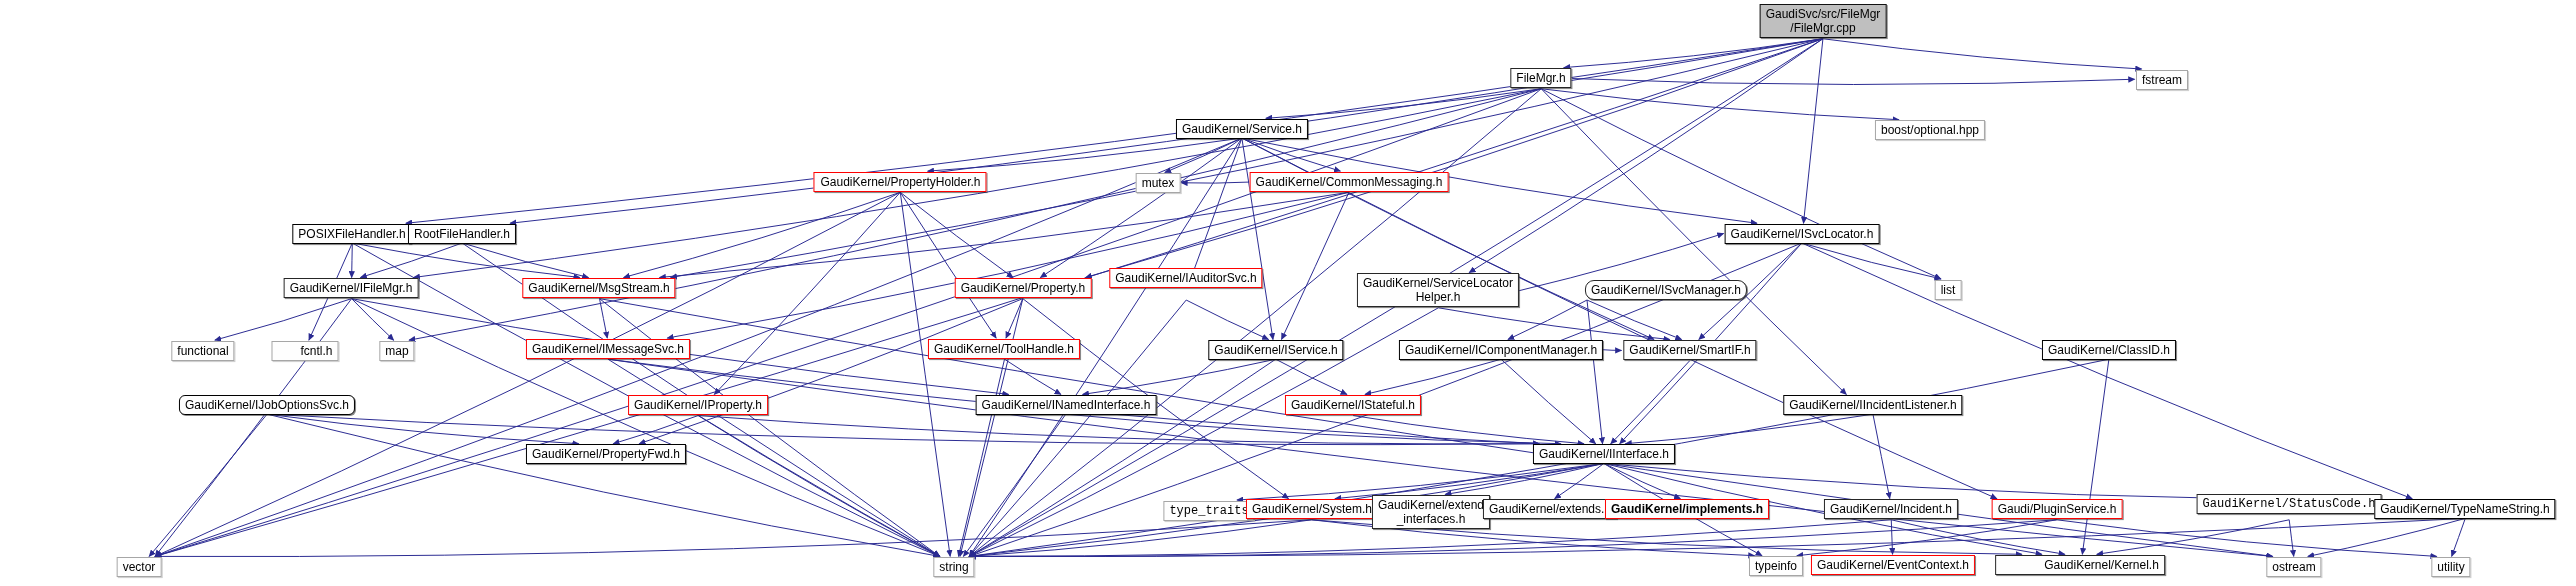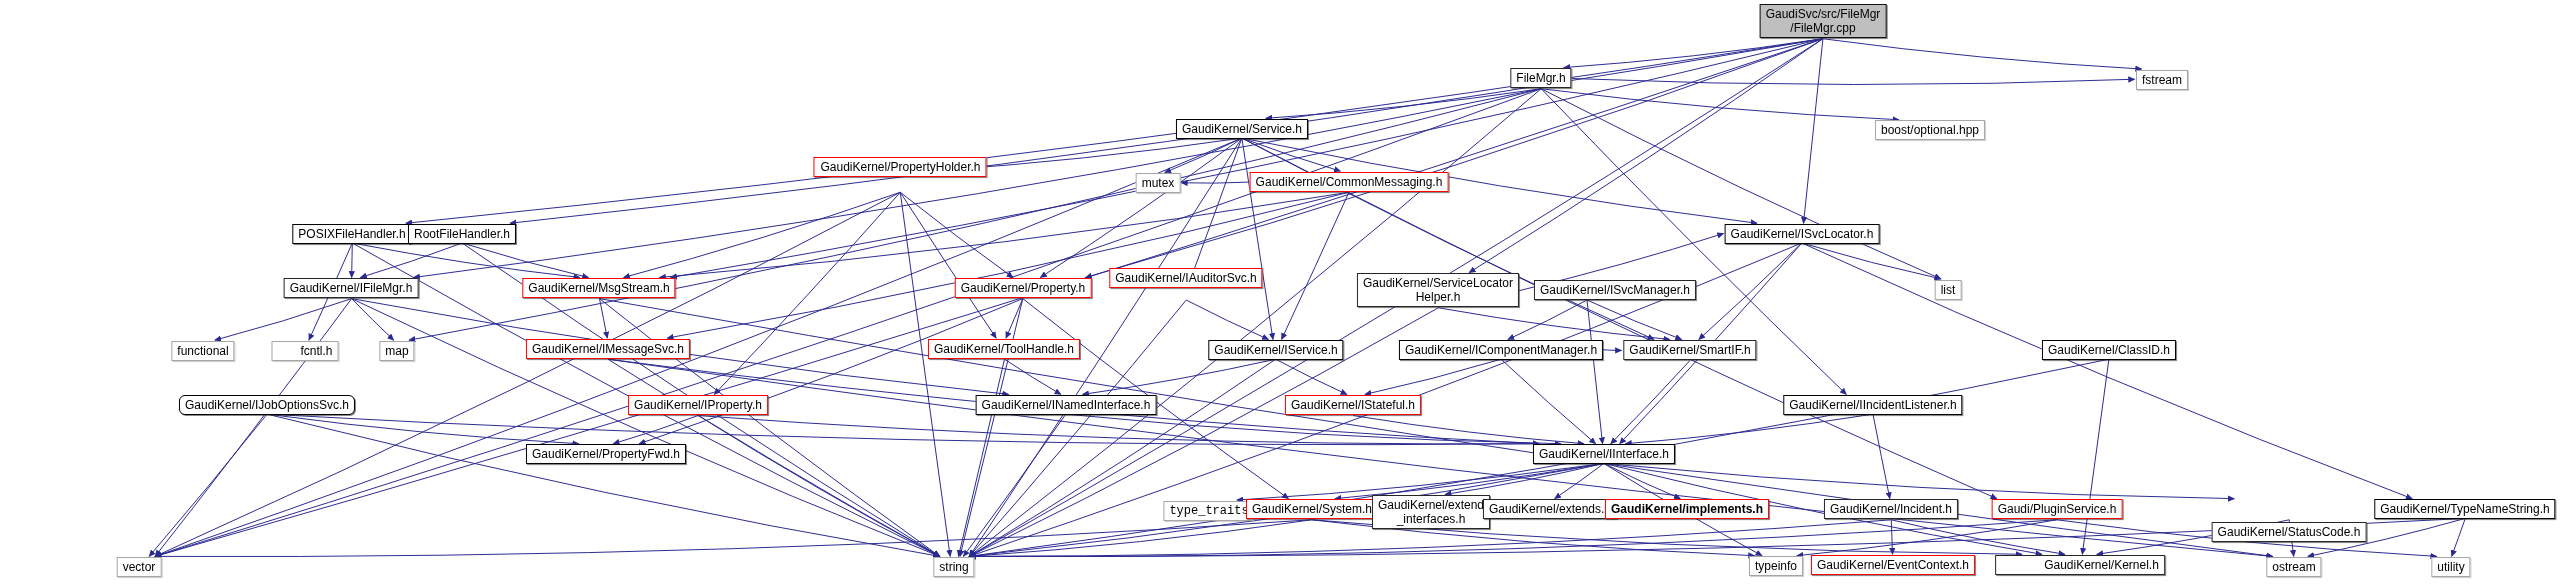--- a/index.html
+++ b/index.html
@@ -168,33 +168,33 @@
       <path d="M3500,736 Q3388.2200000000003,767.4712 3276.44,790" fill="none" stroke="#2a2a91" stroke-width="1.4" marker-end="url(#arrow)"></path>
       <path d="M3500,736 Q3490.34,763.3864 3480.68,790" fill="none" stroke="#2a2a91" stroke-width="1.4" marker-end="url(#arrow)"></path>
     </svg>
 
 <div class="node root" style="left: 1823px; top: 4.2px;">GaudiSvc/src/FileMgr
 /FileMgr.cpp</div>
     <div class="node bold" style="left: 1541px; top: 68px;">FileMgr.h</div>
     <div class="node grey" style="left: 2162px; top: 70px;">fstream</div>
     <div class="node" style="left: 1242px; top: 119px;">GaudiKernel/Service.h</div>
     <div class="node grey" style="left: 1930px; top: 120px;">boost/optional.hpp</div>
-    <div class="node red" style="left: 900px; top: 157px; padding-left: 6px;">GaudiKernel/PropertyHolder.h</div>
+    <div class="node red" style="left: 900px; top: 172px; padding-left: 6px;">GaudiKernel/PropertyHolder.h</div>
     <div class="node grey" style="left: 1158px; top: 173px;">mutex</div>
     <div class="node red" style="left: 1349px; top: 172px;">GaudiKernel/CommonMessaging.h</div>
     <div class="node" style="left: 352px; top: 224px;">POSIXFileHandler.h</div>
     <div class="node" style="left: 462px; top: 224px;">RootFileHandler.h</div>
     <div class="node" style="left: 1802px; top: 224px;">GaudiKernel/ISvcLocator.h</div>
     <div class="node bold" style="left: 351px; top: 278px;">GaudiKernel/IFileMgr.h</div>
     <div class="node red" style="left: 599px; top: 278px;">GaudiKernel/MsgStream.h</div>
     <div class="node red" style="left: 1023px; top: 278px;">GaudiKernel/Property.h</div>
     <div class="node red" style="left: 1186px; top: 268px; text-align: right;">GaudiKernel/IAuditorSvc.h</div>
     <div class="node bold" style="left: 1438px; top: 273px;">GaudiKernel/ServiceLocator
 Helper.h</div>
-    <div class="node bold" style="left: 1615px; top: 280px;">GaudiKernel/ISvcManager.h</div>
+    <div class="node bold" style="left: 1666px; top: 280px; border-radius: 9px;">GaudiKernel/ISvcManager.h</div>
     <div class="node grey" style="left: 1948px; top: 280px;">list</div>
     <div class="node grey" style="left: 203px; top: 341px;">functional</div>
     <div class="node grey" style="left: 305px; top: 341px; padding-left: 28px;">fcntl.h</div>
     <div class="node grey" style="left: 397px; top: 341px;">map</div>
     <div class="node red" style="left: 608px; top: 339px;">GaudiKernel/IMessageSvc.h</div>
     <div class="node red" style="left: 1004px; top: 339px;">GaudiKernel/ToolHandle.h</div>
     <div class="node" style="left: 1276px; top: 340px;">GaudiKernel/IService.h</div>
     <div class="node" style="left: 1501px; top: 340px;">GaudiKernel/IComponentManager.h</div>
     <div class="node bold" style="left: 1690px; top: 340px;">GaudiKernel/SmartIF.h</div>
     <div class="node" style="left: 2109px; top: 340px;">GaudiKernel/ClassID.h</div>
@@ -206,21 +206,21 @@
     <div class="node" style="left: 606px; top: 444px;">GaudiKernel/PropertyFwd.h</div>
     <div class="node" style="left: 1604px; top: 444px;">GaudiKernel/IInterface.h</div>
     <div class="node grey" style="left: 1209px; top: 501px; font-family: Liberation Mono, monospace;">type_traits</div>
     <div class="node red" style="left: 1312px; top: 499px;">GaudiKernel/System.h</div>
     <div class="node bold" style="left: 1431px; top: 495px;">GaudiKernel/extend
 _interfaces.h</div>
     <div class="node bold" style="left: 1550px; top: 499px;">GaudiKernel/extends.h</div>
     <div class="node red" style="left: 1687px; top: 499px; font-weight: bold;">GaudiKernel/implements.h</div>
     <div class="node bold" style="left: 1891px; top: 499px;">GaudiKernel/Incident.h</div>
     <div class="node red" style="left: 2057px; top: 499px;">Gaudi/PluginService.h</div>
-    <div class="node bold" style="left: 2289px; top: 522px;">GaudiKernel/StatusCode.h</div>
+    <div class="node bold" style="left: 2289px; top: 494px; font-family: Liberation Mono, monospace;">GaudiKernel/StatusCode.h</div>
     <div class="node" style="left: 2465px; top: 499px;">GaudiKernel/TypeNameString.h</div>
     <div class="node grey" style="left: 139px; top: 557px;">vector</div>
     <div class="node grey" style="left: 954px; top: 557px;">string</div>
     <div class="node grey" style="left: 1776px; top: 556px;">typeinfo</div>
     <div class="node red" style="left: 1893px; top: 555px;">GaudiKernel/EventContext.h</div>
     <div class="node bold" style="left: 2080px; top: 555px; padding-left: 48px;">GaudiKernel/Kernel.h</div>
     <div class="node grey" style="left: 2294px; top: 557px;">ostream</div>
     <div class="node grey" style="left: 2451px; top: 557px;">utility</div>
   </div>
 

